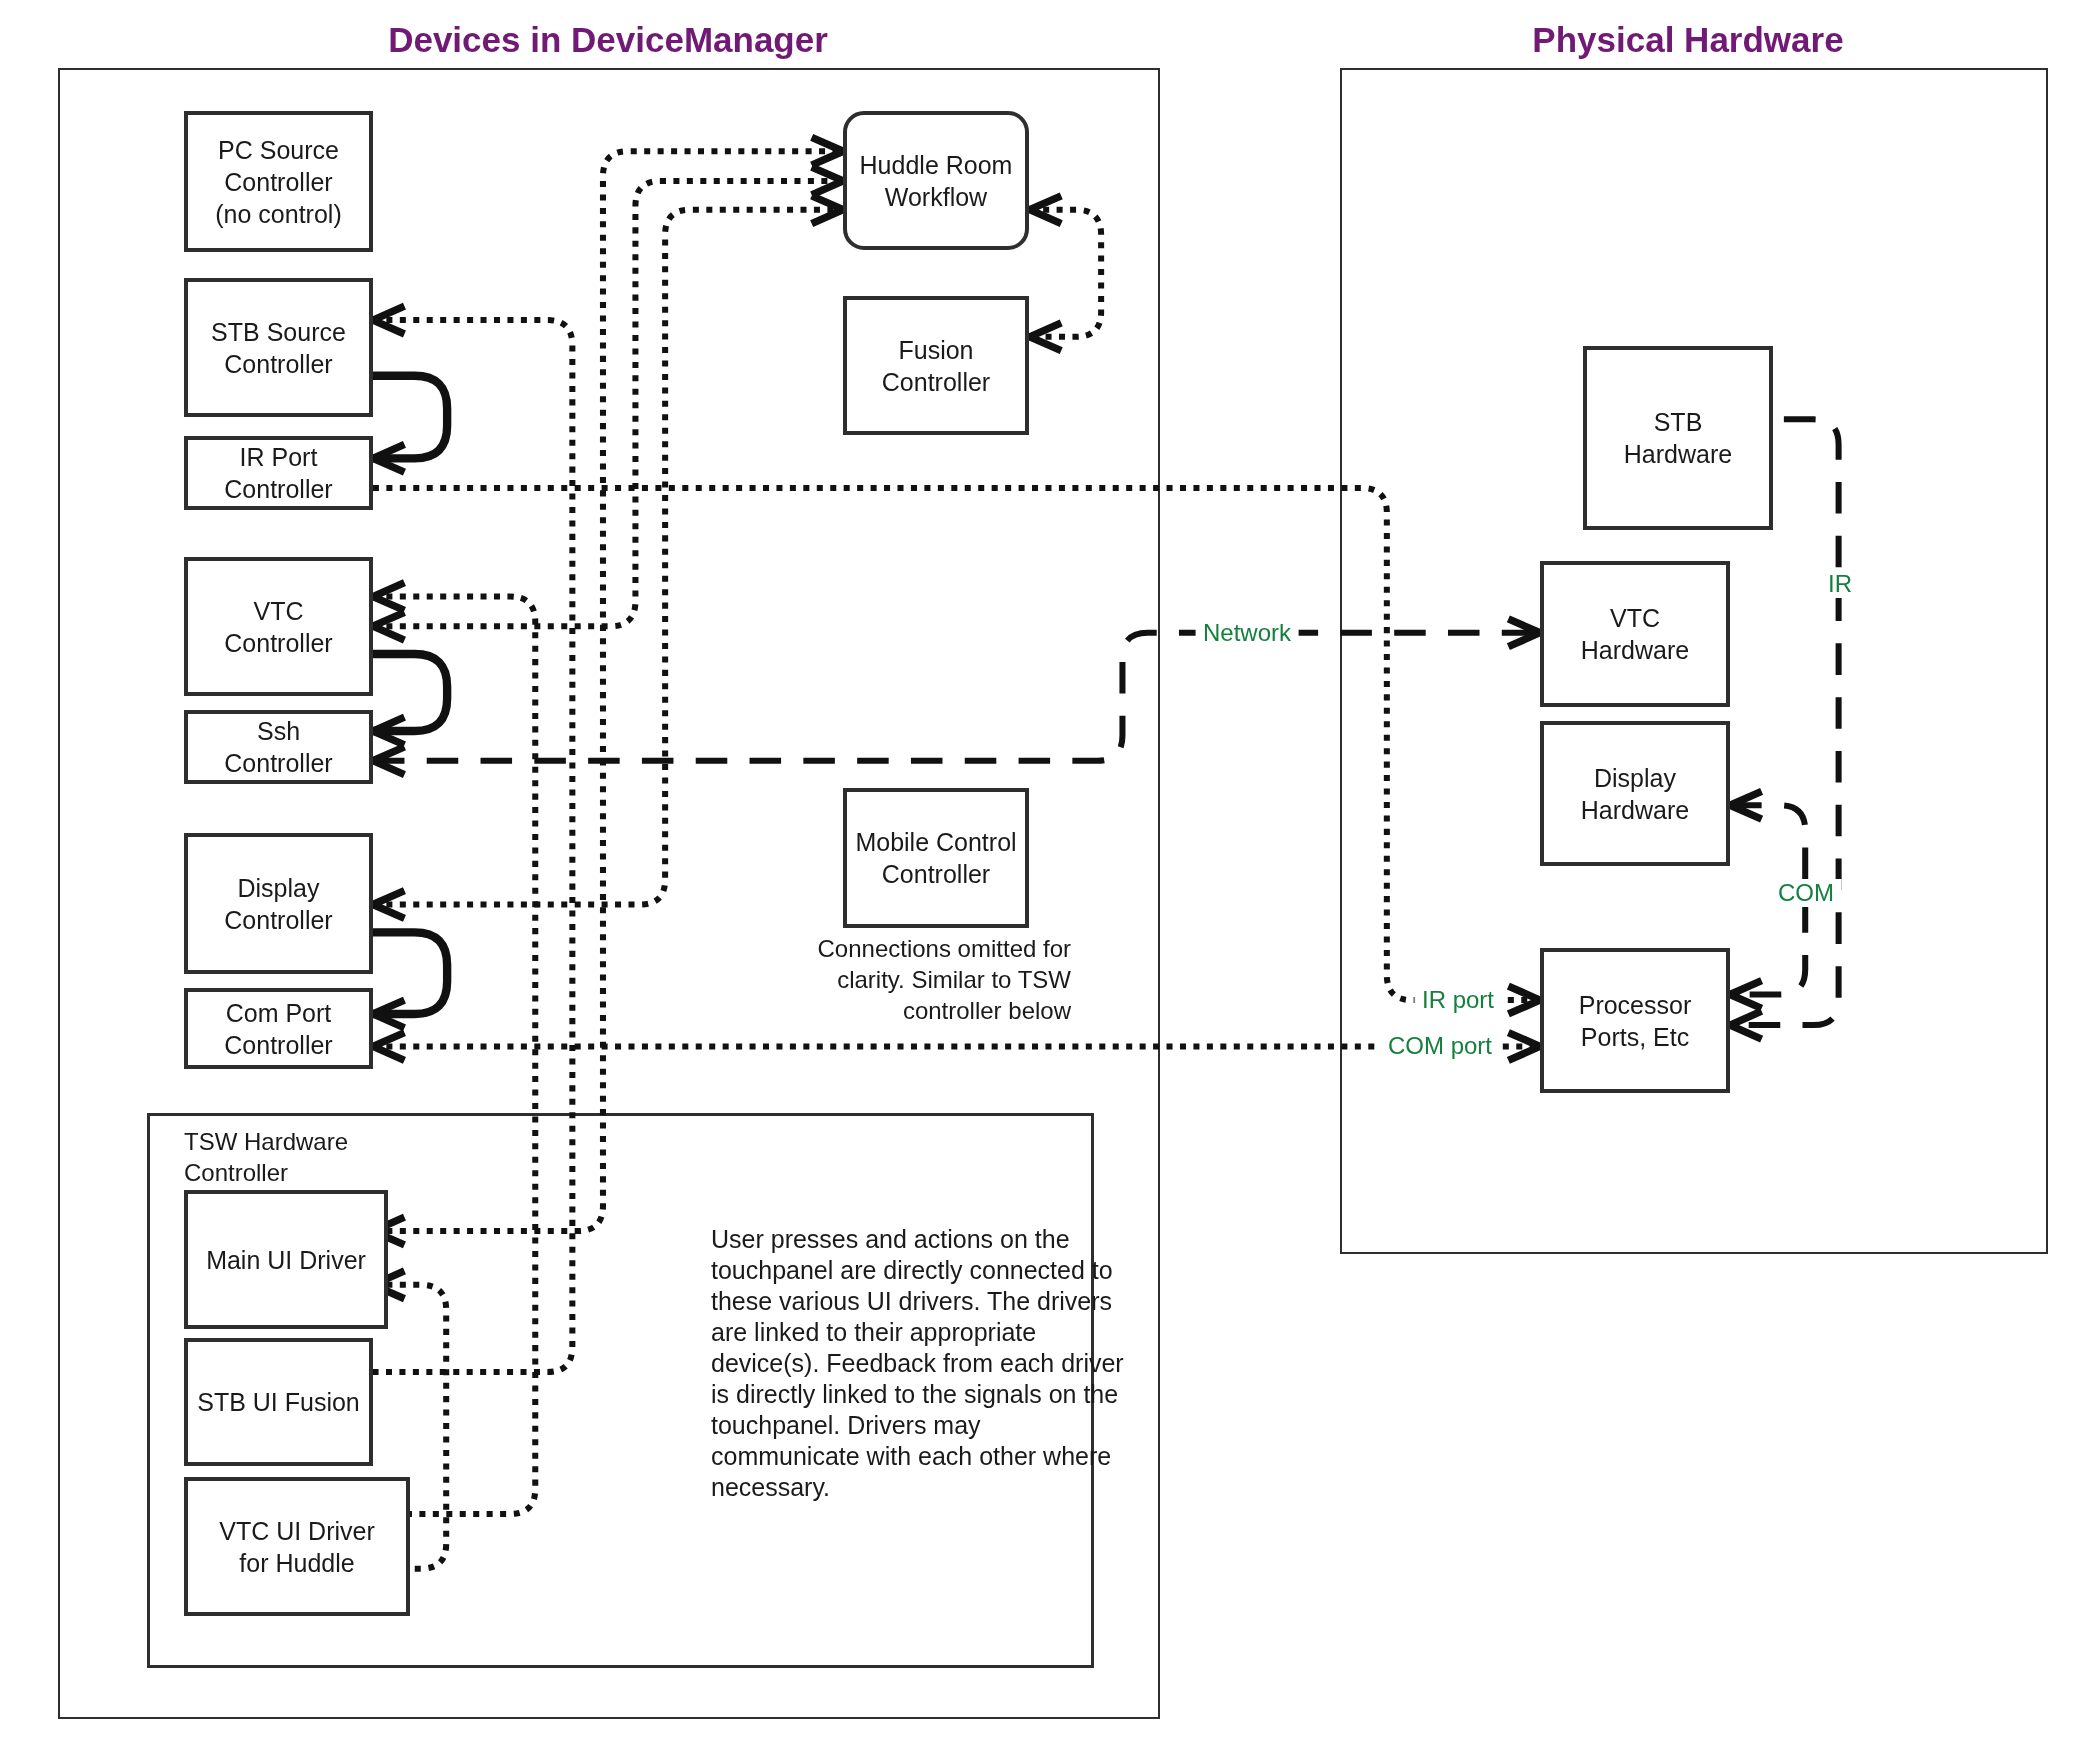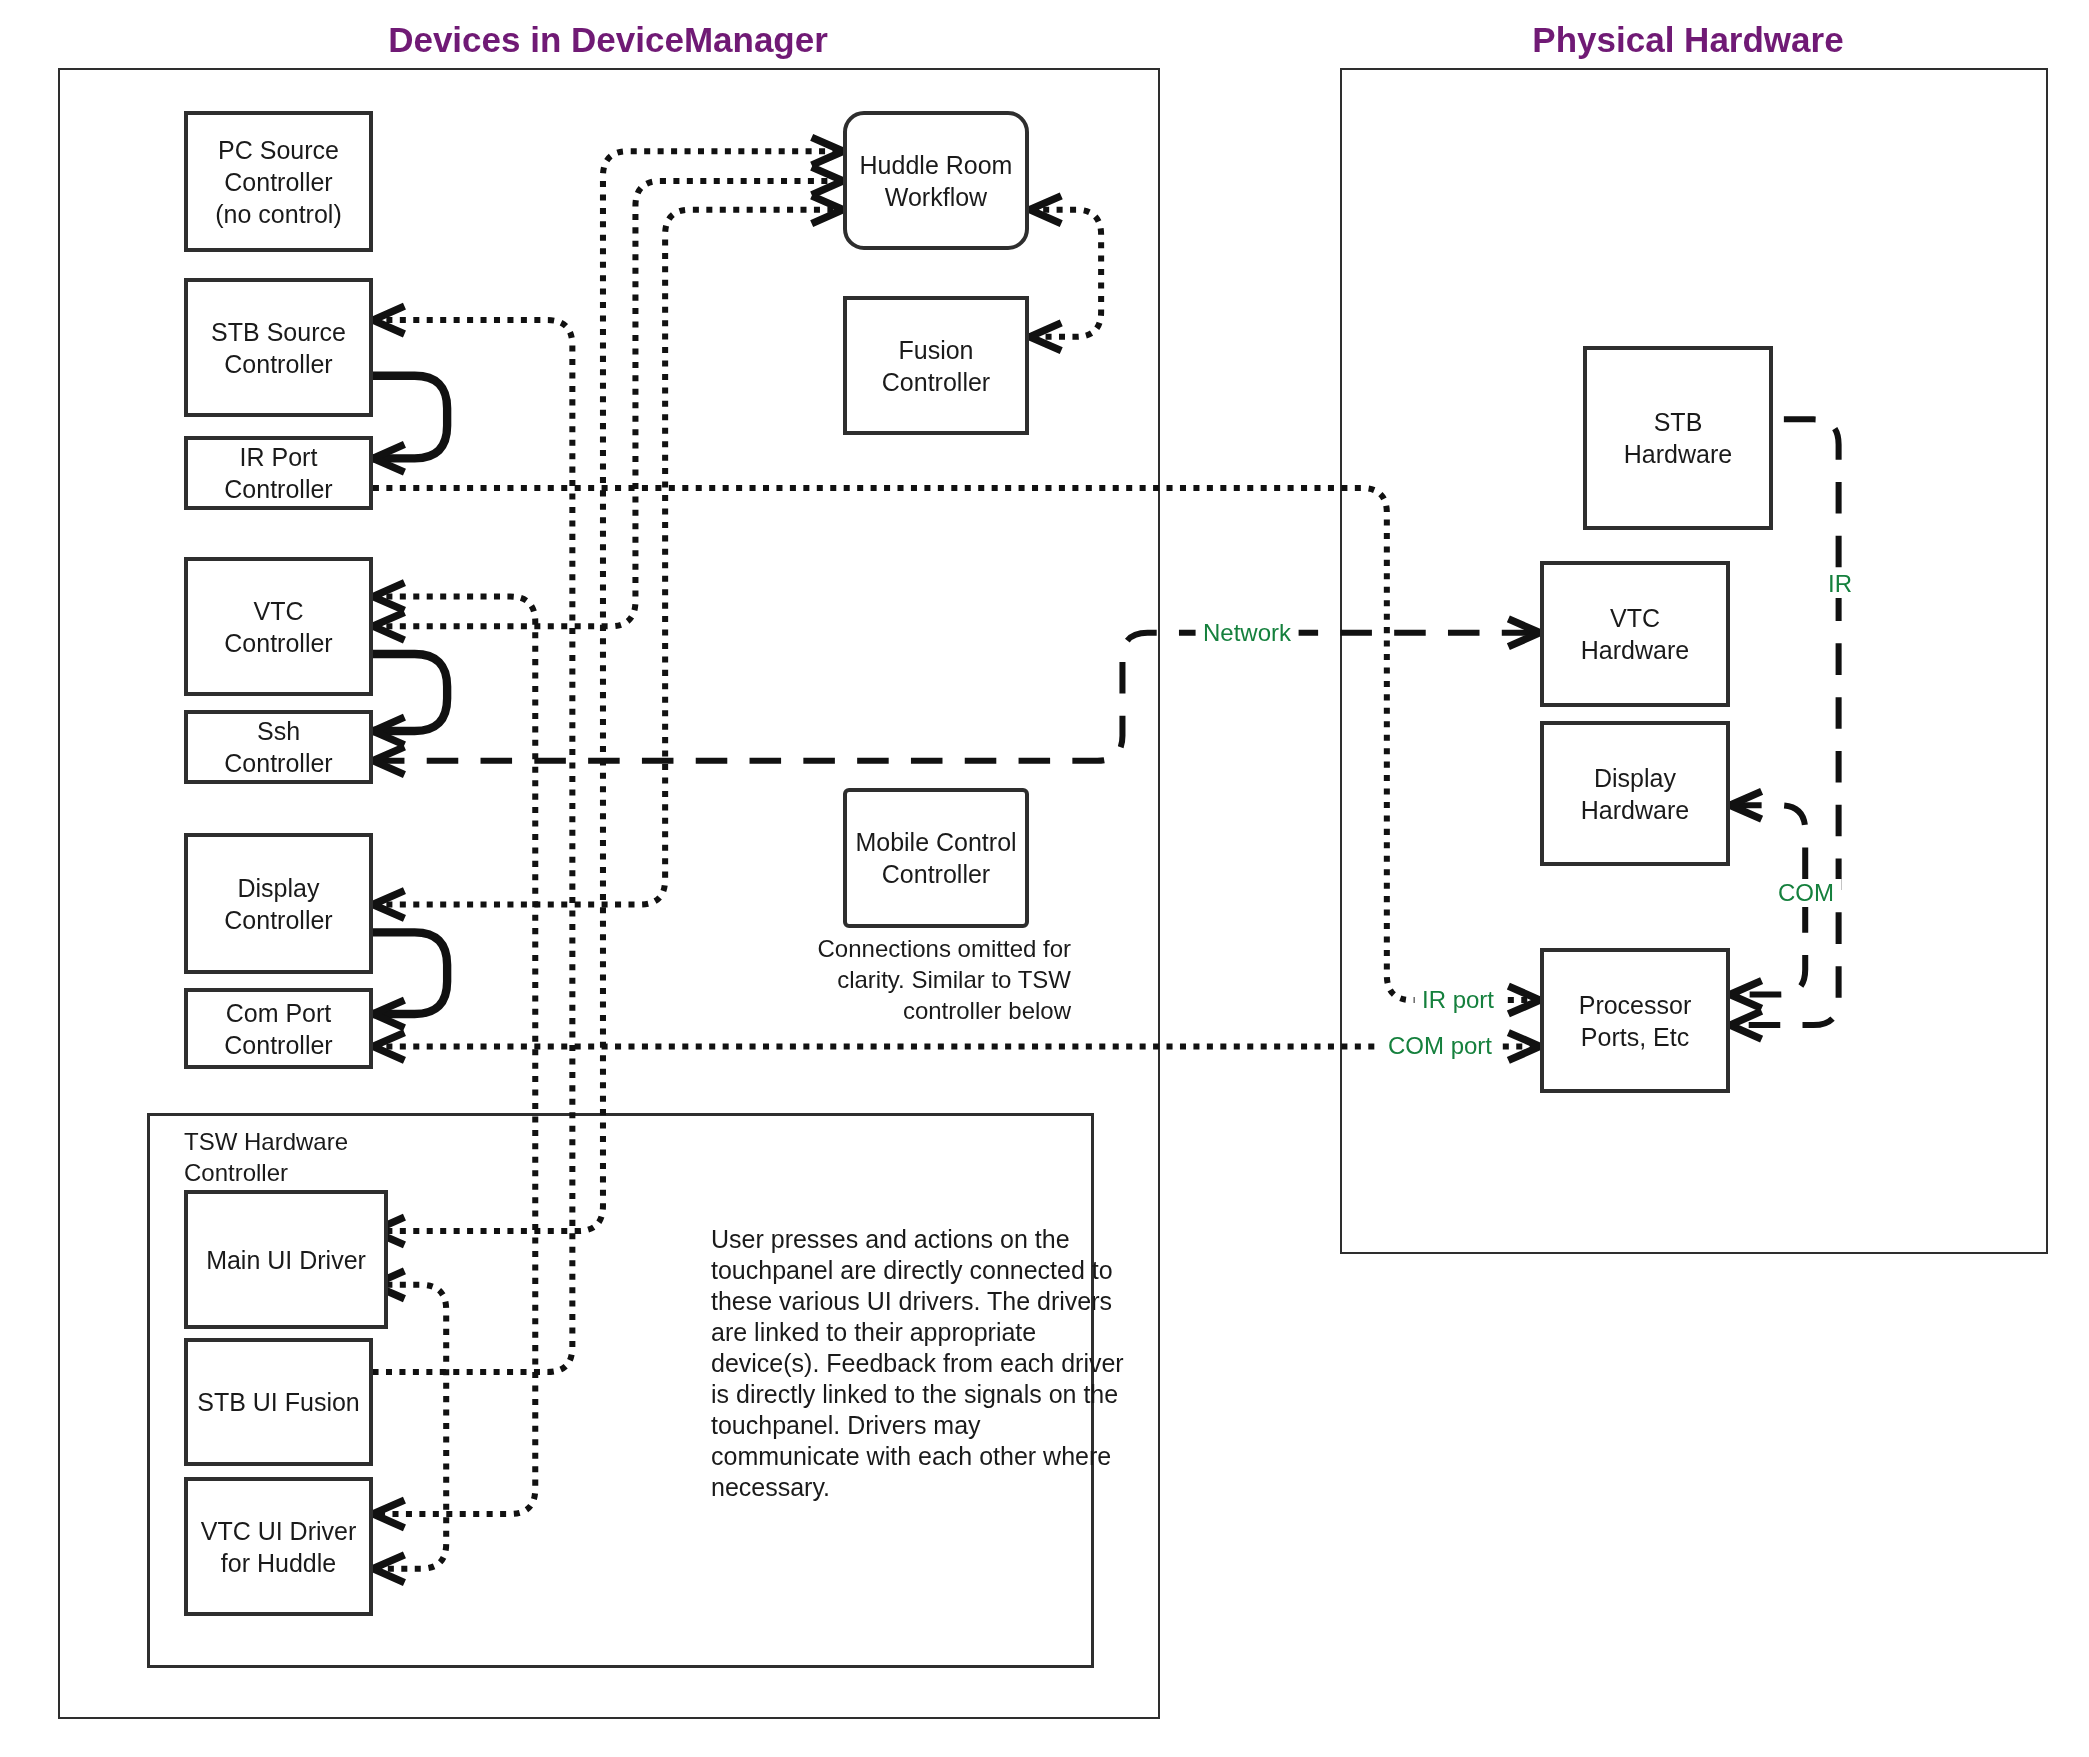--- a/index.html
+++ b/index.html
@@ -116,37 +116,37 @@
 Controller</span>
   </div>
   <div class="box" style="left:843px;top:111px;width:186px;height:139px;border-radius:21px;">
     <span>Huddle Room
 Workflow</span>
   </div>
   <div class="box" style="left:843px;top:296px;width:186px;height:139px;">
     <span>Fusion
 Controller</span>
   </div>
-  <div class="box" style="left:843px;top:788px;width:186px;height:140px;border-radius:6px;">
+  <div class="box" style="left:843px;top:788px;width:186px;height:140px;">
     <span>Mobile Control
 Controller</span>
   </div>
   <div class="note" style="left:793px;top:933px;width:278px;text-align:right;">Connections omitted for
 clarity. Similar to TSW
 controller below</div>
 
   <div class="note" style="left:184px;top:1126px;text-align:left;">TSW Hardware
 Controller</div>
   <div class="box" style="left:184px;top:1190px;width:204px;height:139px;">
     <span>Main UI Driver</span>
   </div>
   <div class="box" style="left:184px;top:1338px;width:189px;height:128px;">
     <span>STB UI Fusion</span>
   </div>
-  <div class="box" style="left:184px;top:1477px;width:189px;height:139px;">
+  <div class="box" style="left:184px;top:1477px;width:226px;height:139px;">
     <span>VTC UI Driver
 for Huddle</span>
   </div>
   <div class="para" style="left:711px;top:1224px;width:413px;text-align:left;">User presses and actions on the touchpanel are directly connected to these various UI drivers.  The drivers are linked to their appropriate device(s). Feedback from each driver is directly linked to the signals on the touchpanel. Drivers may communicate with each other where necessary.</div>
 
   <div class="box" style="left:1540px;top:346px;width:190px;height:184px;margin-left:43px;">
     <span>STB
 Hardware</span>
   </div>
   <div class="box" style="left:1540px;top:561px;width:190px;height:146px;">

